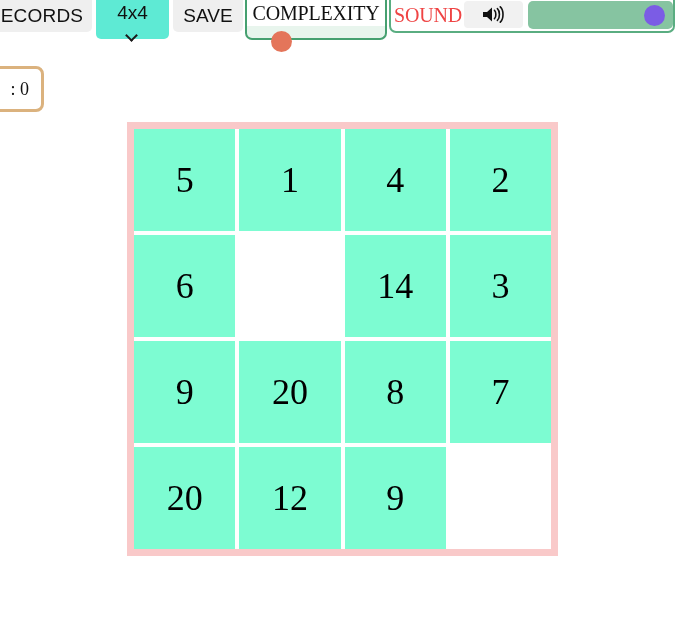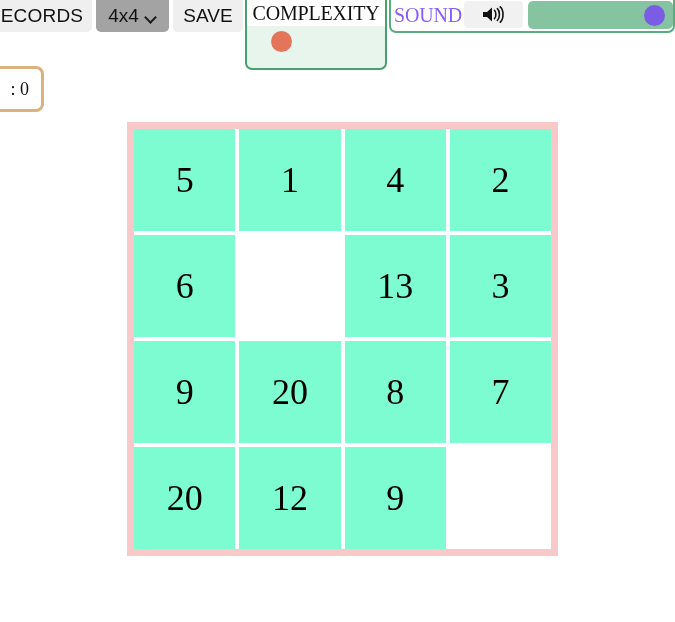--- a/index.html
+++ b/index.html
@@ -48,28 +48,29 @@
     left: -22px;
     width: 114px;
     letter-spacing: 0.2px;
   }
 
   #size-select-wrap {
     position: absolute;
     left: 96px;
     top: 0;
     width: 73px;
-    height: 32px;
-    background: #a3a3a3;
+    height: 39px;
+    background: #5eead4;
     border-radius: 0 0 5px 5px;
     display: flex;
     align-items: center;
     justify-content: center;
     gap: 7px;
     cursor: pointer;
+    flex-direction: column;
   }
   #size-select-value {
     font-size: 19px;
     color: #111;
   }
   .chevron-down {
     width: 11px;
     height: 7px;
     position: relative;
   }
@@ -88,21 +89,21 @@
     left: 173px;
     width: 70px;
   }
 
   
   #complexity-panel {
     position: absolute;
     left: 245px;
     top: 0;
     width: 142px;
-    height: 70px;
+    height: 40px;
     border: 2px solid #46a070;
     border-top: none;
     border-radius: 0 0 7px 7px;
     background: #e8f5ed;
     box-sizing: border-box;
   }
   #complexity-label {
     position: absolute;
     left: 0; top: 0;
     width: 100%;
@@ -149,21 +150,21 @@
   }
   #sound-label {
     position: absolute;
     left: 3px;
     top: 2px;
     height: 26px;
     display: flex;
     align-items: center;
     font-family: "Liberation Serif", serif;
     font-size: 20px;
-    color: #8b5cf6;
+    color: #ef4444;
     letter-spacing: -0.2px;
   }
   #sound-toggle-button {
     position: absolute;
     left: 73px;
     top: 1px;
     width: 59px;
     height: 27px;
     background: #f1f1f1;
     border: none;
@@ -297,21 +298,21 @@
 </div>
 
 <div id="puzzle-board">
   <div id="puzzle-grid">
       <div class="tile">5</div>
       <div class="tile">1</div>
       <div class="tile">4</div>
       <div class="tile">2</div>
       <div class="tile">6</div>
       <div class="tile empty"></div>
-      <div class="tile">13</div>
+      <div class="tile">14</div>
       <div class="tile">3</div>
       <div class="tile">9</div>
       <div class="tile">20</div>
       <div class="tile">8</div>
       <div class="tile">7</div>
       <div class="tile">20</div>
       <div class="tile">12</div>
       <div class="tile">9</div>
     </div>
 </div>

